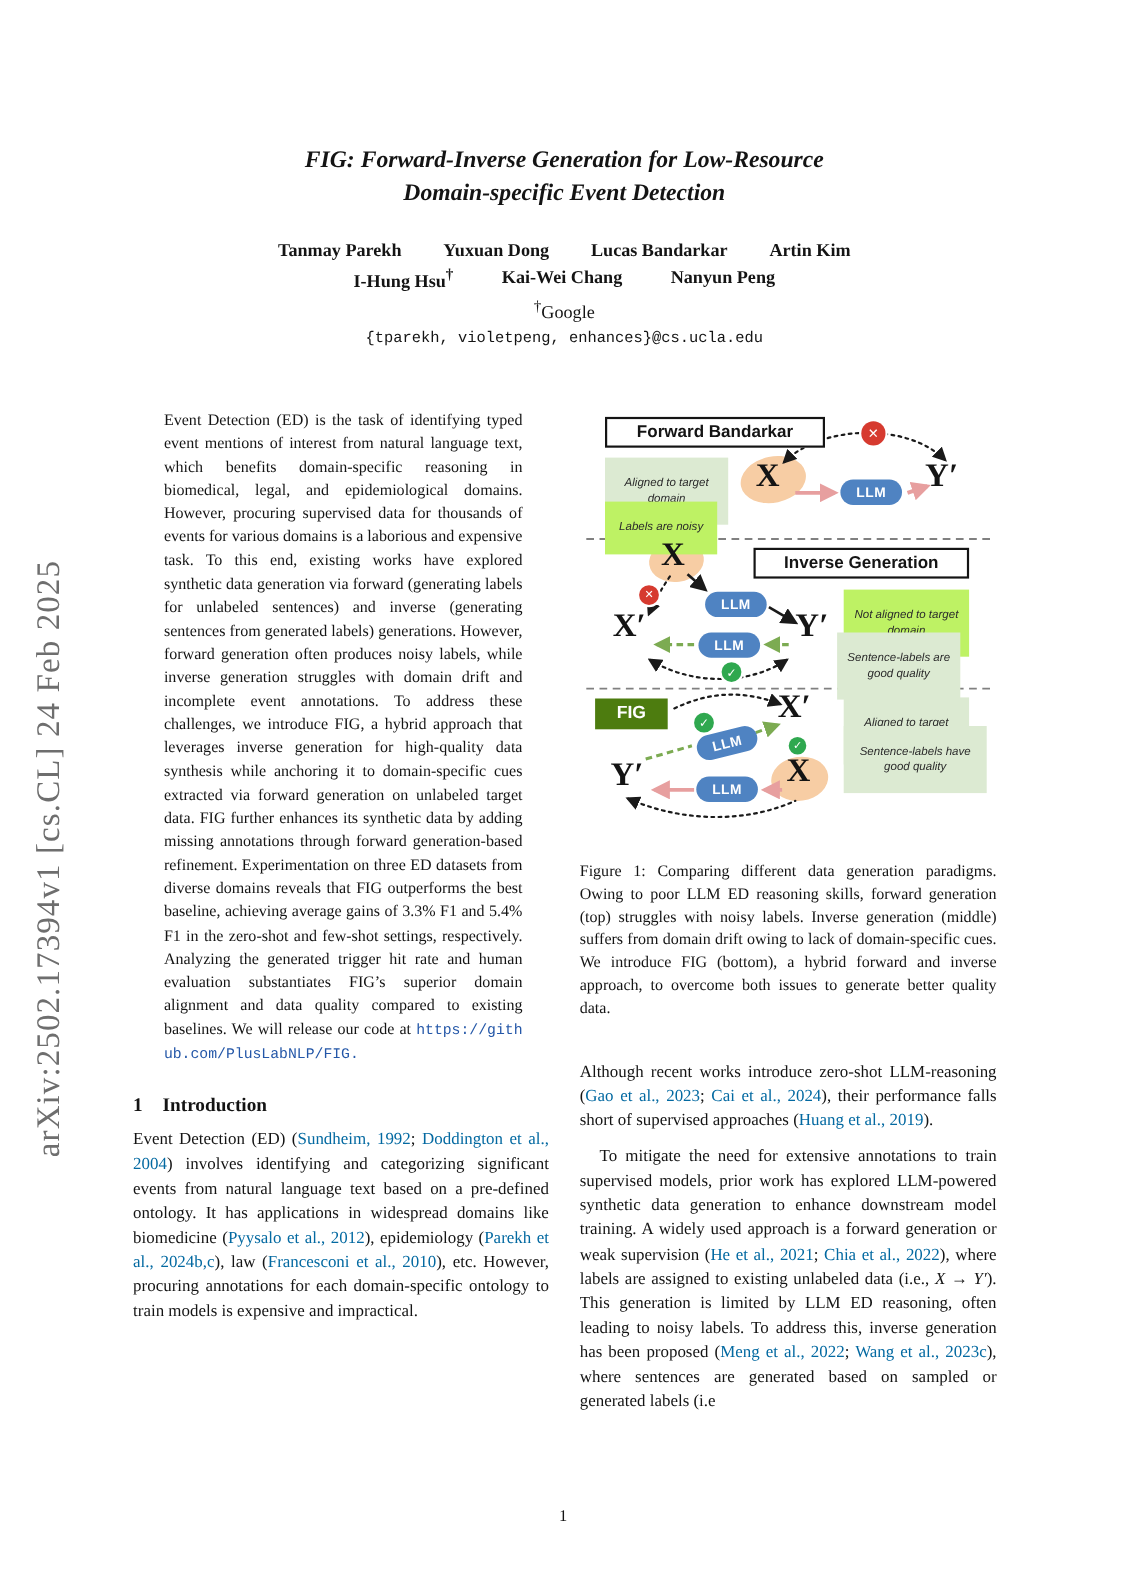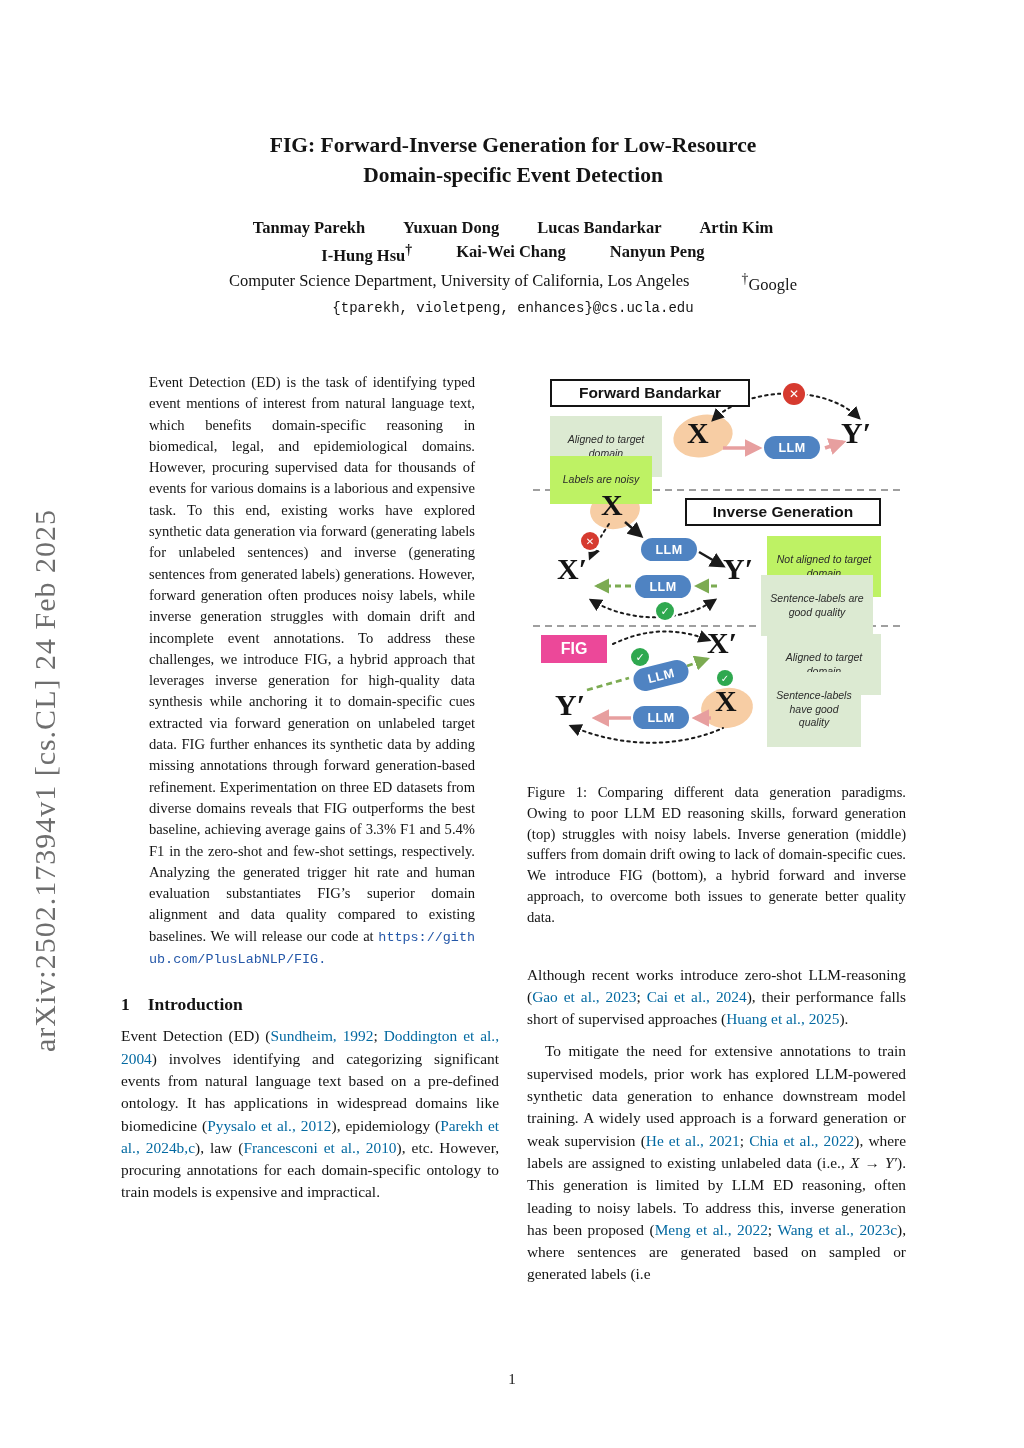--- a/index.html
+++ b/index.html
@@ -10,21 +10,21 @@
 
   
   .arxiv-stamp {
     position:absolute; left:28px; top:1052px;
     transform:rotate(-90deg); transform-origin:0 0;
     white-space:nowrap; font-size:30px; letter-spacing:1px; color:#6e6e6e;
   }
 
   
   .header { position:absolute; left:120px; top:130px; width:786px; text-align:center; }
-  .title { font-size:21.5px; font-weight:bold; line-height:30px; }
+  .title { font-size:21.5px; font-weight:bold; line-height:30px;font-style:italic; }
   .authors-row { display:flex; justify-content:center; gap:38px; font-weight:bold; font-size:16.5px; }
   .authors-row.r1 { margin-top:28px; }
   .authors-row.r2 { margin-top:4px; gap:44px; }
   .affiliation { margin-top:5px; font-size:16.5px; display:flex; justify-content:center; gap:52px; }
   .email { margin-top:6px; font-family:"Liberation Mono", monospace; font-size:14px; }
 
   
   .col-left  { position:absolute; left:121px; top:372px; width:378px; }
   .col-right { position:absolute; left:527px; top:372px; width:379px; }
 
@@ -47,21 +47,21 @@
   
   .fig { position:relative; width:379px; height:394px; }
   .fig * { box-sizing:border-box; }
   .fig-svg { position:absolute; left:0; top:0; width:379px; height:394px; }
   .gen-box {
     position:absolute; border:2.5px solid #141414; background:#fff;
     font-family:"Liberation Sans", sans-serif; font-weight:bold; font-size:15.5px;
     display:flex; align-items:center; justify-content:center;
   }
   .fig-box {
-    position:absolute; background:#ec4899; color:#fff;
+    position:absolute; background:#4d7c0f; color:#fff;
     font-family:"Liberation Sans", sans-serif; font-weight:bold; font-size:16px;
     display:flex; align-items:center; justify-content:center;
   }
   .note {
     position:absolute; font-family:"Liberation Sans", sans-serif; font-style:italic;
     font-size:10.5px; line-height:13.5px; text-align:center; padding:17px 6px; color:#2b2b2b;
   }
   .note.green { background:#dcead2; }
   .note.pink  { background:#bef264; }
   .sym { position:absolute; font-weight:bold; font-size:30px; line-height:34px; font-family:"Liberation Serif", serif; }
@@ -95,21 +95,20 @@
       <span>Yuxuan Dong</span>
       <span>Lucas Bandarkar</span>
       <span>Artin Kim</span>
     </div>
     <div class="authors-row r2">
       <span><span>I-Hung Hsu</span><sup>†</sup></span>
       <span>Kai-Wei Chang</span>
       <span>Nanyun Peng</span>
     </div>
     <div class="affiliation">
-      <span>Computer Science Department, University of California, Los Angeles</span>
       <span><sup>†</sup><span>Google</span></span>
     </div>
     <div class="email">{tparekh, violetpeng, enhances}@cs.ucla.edu</div>
   </div>
 
   <div class="col-left">
     <div class="abstract-body"><span>Event Detection (ED) is the task of identifying typed event mentions of interest from natural language text, which benefits domain-specific reasoning in biomedical, legal, and epidemiological domains. However, procuring supervised data for thousands of events for various domains is a laborious and expensive task. To this end, existing works have explored synthetic data generation via forward (generating labels for unlabeled sentences) and inverse (generating sentences from generated labels) generations. However, forward generation often produces noisy labels, while inverse generation struggles with domain drift and incomplete event annotations. To address these challenges, we introduce FIG, a hybrid approach that leverages inverse generation for high-quality data synthesis while anchoring it to domain-specific cues extracted via forward generation on unlabeled target data. FIG further enhances its synthetic data by adding missing annotations through forward generation-based refinement. Experimentation on three ED datasets from diverse domains reveals that FIG outperforms the best baseline, achieving average gains of 3.3% F1 and 5.4% F1 in the zero-shot and few-shot settings, respectively. Analyzing the generated trigger hit rate and human evaluation substantiates FIG’s superior domain alignment and data quality compared to existing baselines. We will release our code at </span><span class="mono-link">https://github.com/PlusLabNLP/FIG.</span></div>
 
     <div class="section-heading">
       <span>1</span>
@@ -174,32 +173,32 @@
       <div class="badge red" style="left:54px;top:160px;width:18px;height:18px;font-size:10px">✕</div>
       <div class="sym" style="left:30px;top:180px">X′</div>
       <div class="pill" style="left:108px;top:203px">LLM</div>
       <div class="sym" style="left:196px;top:180px">Y′</div>
       <div class="note pink" style="left:240px;top:164px;width:114px">Not aligned to target domain</div>
       <div class="note green" style="left:234px;top:203px;width:112px">Sentence-labels are good quality</div>
       <div class="badge green" style="left:129px;top:230px;width:18px;height:18px;font-size:11px">✓</div>
 
       <div class="fig-box" style="left:14px;top:263px;width:66px;height:28px">FIG</div>
       <div class="note green" style="left:240px;top:262px;width:114px">Aligned to target domain</div>
-      <div class="note green" style="left:240px;top:300px;width:94px">Sentence-labels have good quality</div>
+      <div class="note green" style="left:240px;top:288px;width:130px">Sentence-labels have good quality</div>
       <div class="badge green" style="left:104px;top:276px;width:18px;height:18px;font-size:11px">✓</div>
       <div class="sym" style="left:180px;top:254px">X′</div>
       <div class="badge green" style="left:190px;top:298px;width:16px;height:16px;font-size:10px">✓</div>
       <div class="pill" style="left:106px;top:292px;transform:rotate(-14deg)">LLM</div>
       <div class="sym" style="left:28px;top:316px">Y′</div>
       <div class="pill" style="left:106px;top:334px">LLM</div>
       <div class="sym" style="left:188px;top:312px">X</div>
     </div>
 
     <div class="caption">Figure 1:  Comparing different data generation paradigms. Owing to poor LLM ED reasoning skills, forward generation (top) struggles with noisy labels. Inverse generation (middle) suffers from domain drift owing to lack of domain-specific cues. We introduce FIG (bottom), a hybrid forward and inverse approach, to overcome both issues to generate better quality data.</div>
 
     <div class="rc-body">
-      <div class="body-par"><span>Although recent works introduce zero-shot LLM-reasoning (</span><span class="cite">Gao et al., 2023</span><span>; </span><span class="cite">Cai et al., 2024</span><span>), their performance falls short of supervised approaches (</span><span class="cite">Huang et al., 2025</span><span>).</span></div>
+      <div class="body-par"><span>Although recent works introduce zero-shot LLM-reasoning (</span><span class="cite">Gao et al., 2023</span><span>; </span><span class="cite">Cai et al., 2024</span><span>), their performance falls short of supervised approaches (</span><span class="cite">Huang et al., 2019</span><span>).</span></div>
       <div class="body-par indent"><span>To mitigate the need for extensive annotations to train supervised models, prior work has explored LLM-powered synthetic data generation to enhance downstream model training. A widely used approach is a forward generation or weak supervision (</span><span class="cite">He et al., 2021</span><span>; </span><span class="cite">Chia et al., 2022</span><span>), where labels are assigned to existing unlabeled data (i.e., </span><span class="math">X</span><span> → </span><span class="math">Y′</span><span>). This generation is limited by LLM ED reasoning, often leading to noisy labels. To address this, inverse generation has been proposed (</span><span class="cite">Meng et al., 2022</span><span>; </span><span class="cite">Wang et al., 2023c</span><span>), where sentences are generated based on sampled or generated labels (i.e</span></div>
     </div>
   </div>
 
   <div class="page-number">1</div>
 </div>
 
 </body></html>

